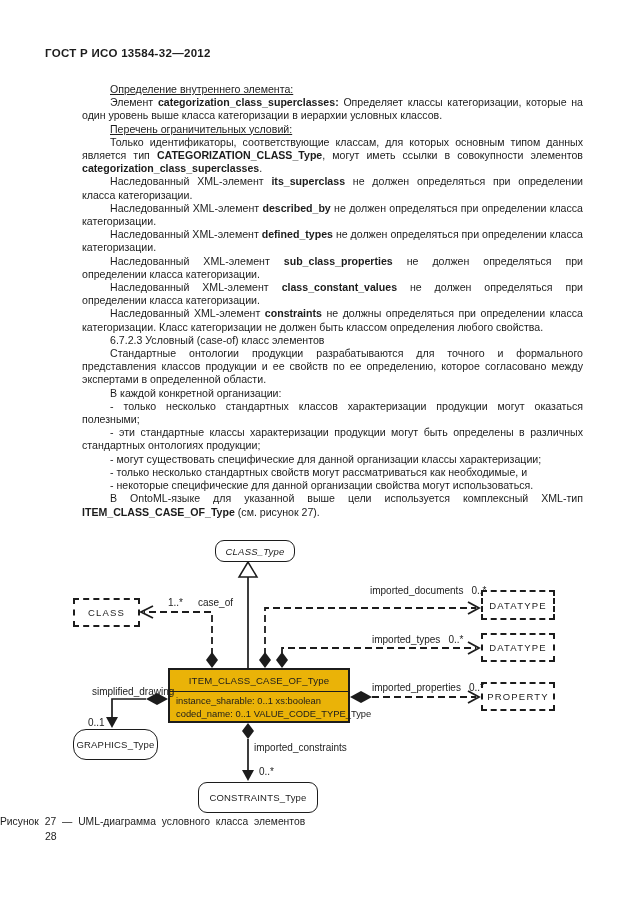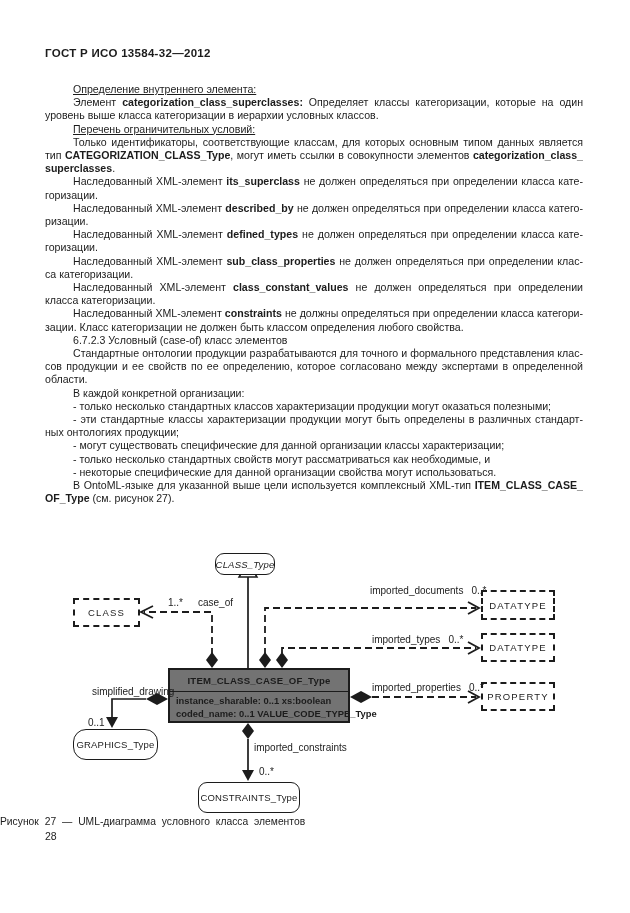--- a/index.html
+++ b/index.html
@@ -9,36 +9,36 @@
     font-family:"Liberation Sans", sans-serif; color:#1c1c1c;
   }
   .hdr {
     position:absolute; left:45px; top:47px;
     font-size:11.5px; font-weight:bold; letter-spacing:.3px;
   }
   .doc {
     position:absolute; left:45px; top:83px; width:538px;
     font-size:10.6px; line-height:13.2px; text-align:justify;
   }
-  .para { text-indent:28px; }
+  .para { text-indent:28px;margin-left:37px; }
   .b { font-weight:bold; }
   .u { text-decoration:underline; }
 
   
   .fig { position:absolute; left:40px; top:535px; width:575px; height:292px; }
   .fig svg { position:absolute; left:0; top:0; }
   .nd {
     position:absolute; background:#fff; text-align:center;
     display:flex; align-items:center; justify-content:center;
     font-size:9.5px; white-space:nowrap;
   }
   .dash { border:2px dashed #1c1c1c; letter-spacing:1.2px; }
   .round { border:1.5px solid #1c1c1c; border-radius:9px; letter-spacing:.2px; }
   .it { font-style:italic; }
-  .item-box { position:absolute; border:2px solid #1c1c1c; background:#737373;font-weight:bold; }
+  .item-box { position:absolute; border:2px solid #1c1c1c; background:#eab308; }
   .item-title {
     height:22px; display:flex; align-items:center; justify-content:center;
     border-bottom:1.6px solid #1c1c1c; font-size:9.6px; letter-spacing:.2px;
   }
   .item-attrs { padding:2px 6px 0 6px; font-size:9.4px; line-height:13px; white-space:nowrap; }
   .lbl { position:absolute; font-size:10px; white-space:nowrap; }
   .lbl .gap { margin-left:8px; }
 
   .caption { position:absolute; left:0; top:816px; width:630px; text-align:left; font-size:10.3px; word-spacing:3px; }
   .pageno { position:absolute; left:45px; top:830px; font-size:10.5px; }
@@ -110,21 +110,21 @@
         <polygon points="128,164 117,158 106,164 117,170" fill="#1c1c1c"></polygon>
       </g>
 
       <g>
         <line x1="208" y1="204" x2="208" y2="237" stroke="#1c1c1c" stroke-width="1.7"></line>
         <polygon points="202,235 214,235 208,246" fill="#1c1c1c"></polygon>
         <polygon points="208,188 214,196 208,204 202,196" fill="#1c1c1c"></polygon>
       </g>
     </svg>
 
-    <div class="nd round it" style="left:175px;top:18px;width:60px;height:22px;">
+    <div class="nd round it" style="left:175px;top:5px;width:80px;height:22px;">
       <span>CLASS_Type</span>
     </div>
     <div class="nd dash" style="left:33px;top:63px;width:67px;height:29px;">
       <span>CLASS</span>
     </div>
     <div class="nd dash" style="left:441px;top:55px;width:74px;height:30px;">
       <span>DATATYPE</span>
     </div>
     <div class="nd dash" style="left:441px;top:98px;width:74px;height:29px;">
       <span>DATATYPE</span>
@@ -137,21 +137,21 @@
       <div class="item-title">ITEM_CLASS_CASE_OF_Type</div>
       <div class="item-attrs">
         <div>instance_sharable: 0..1 xs:boolean</div>
         <div>coded_name: 0..1 VALUE_CODE_TYPE_Type</div>
       </div>
     </div>
 
     <div class="nd round" style="left:33px;top:194px;width:85px;height:31px;border-radius:13px;">
       <span>GRAPHICS_Type</span>
     </div>
-    <div class="nd round" style="left:158px;top:247px;width:102px;height:31px;">
+    <div class="nd round" style="left:158px;top:247px;width:120px;height:31px;">
       <span>CONSTRAINTS_Type</span>
     </div>
 
     <span class="lbl" style="left:128px;top:62px;">1..*</span>
     <span class="lbl" style="left:158px;top:62px;">case_of</span>
 
     <span class="lbl" style="left:330px;top:50px;"><span>imported_documents</span><span class="gap">0..*</span></span>
 
     <span class="lbl" style="left:332px;top:99px;"><span>imported_types</span><span class="gap">0..*</span></span>
 

